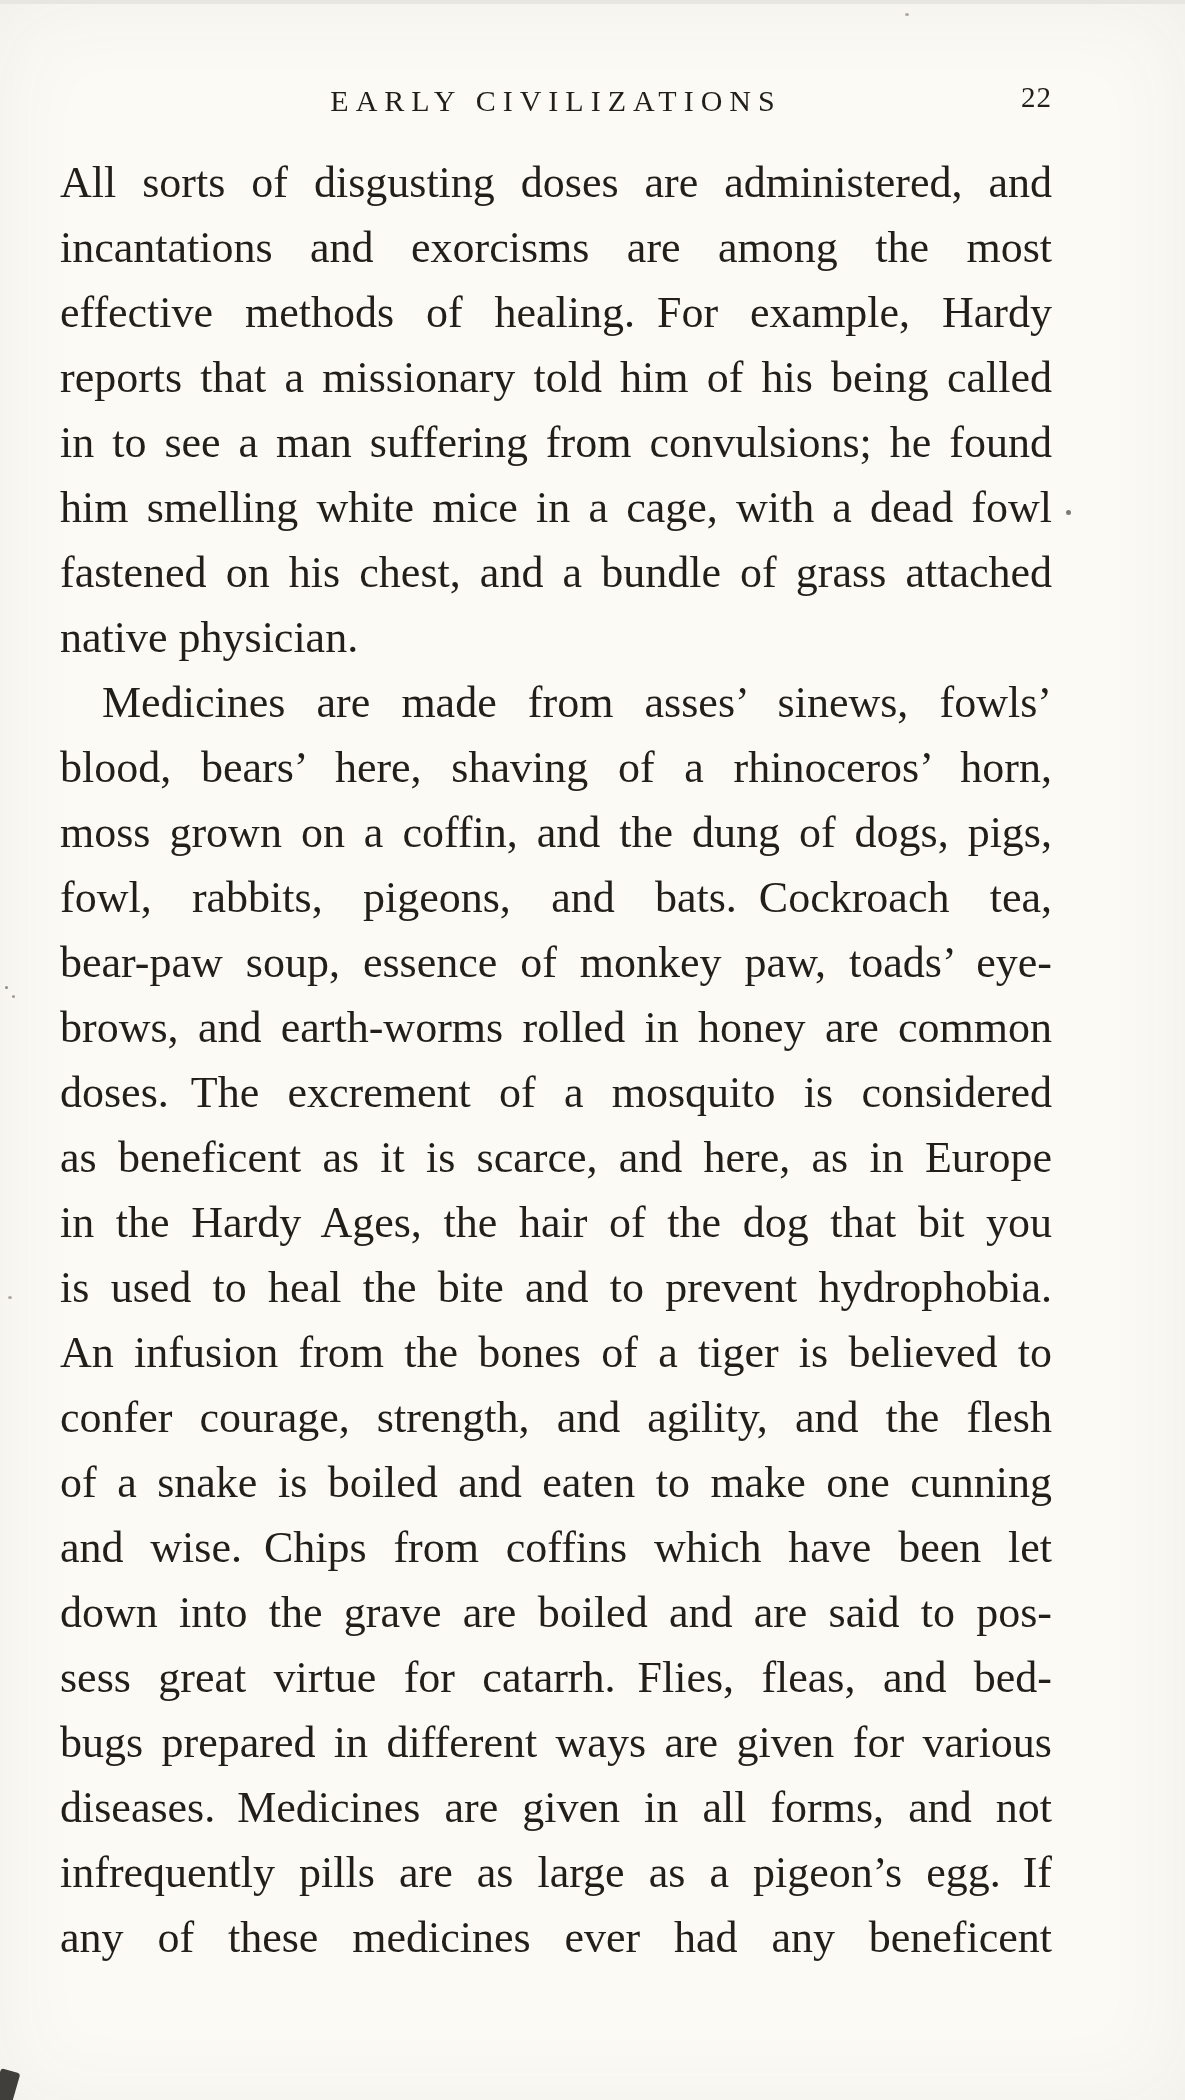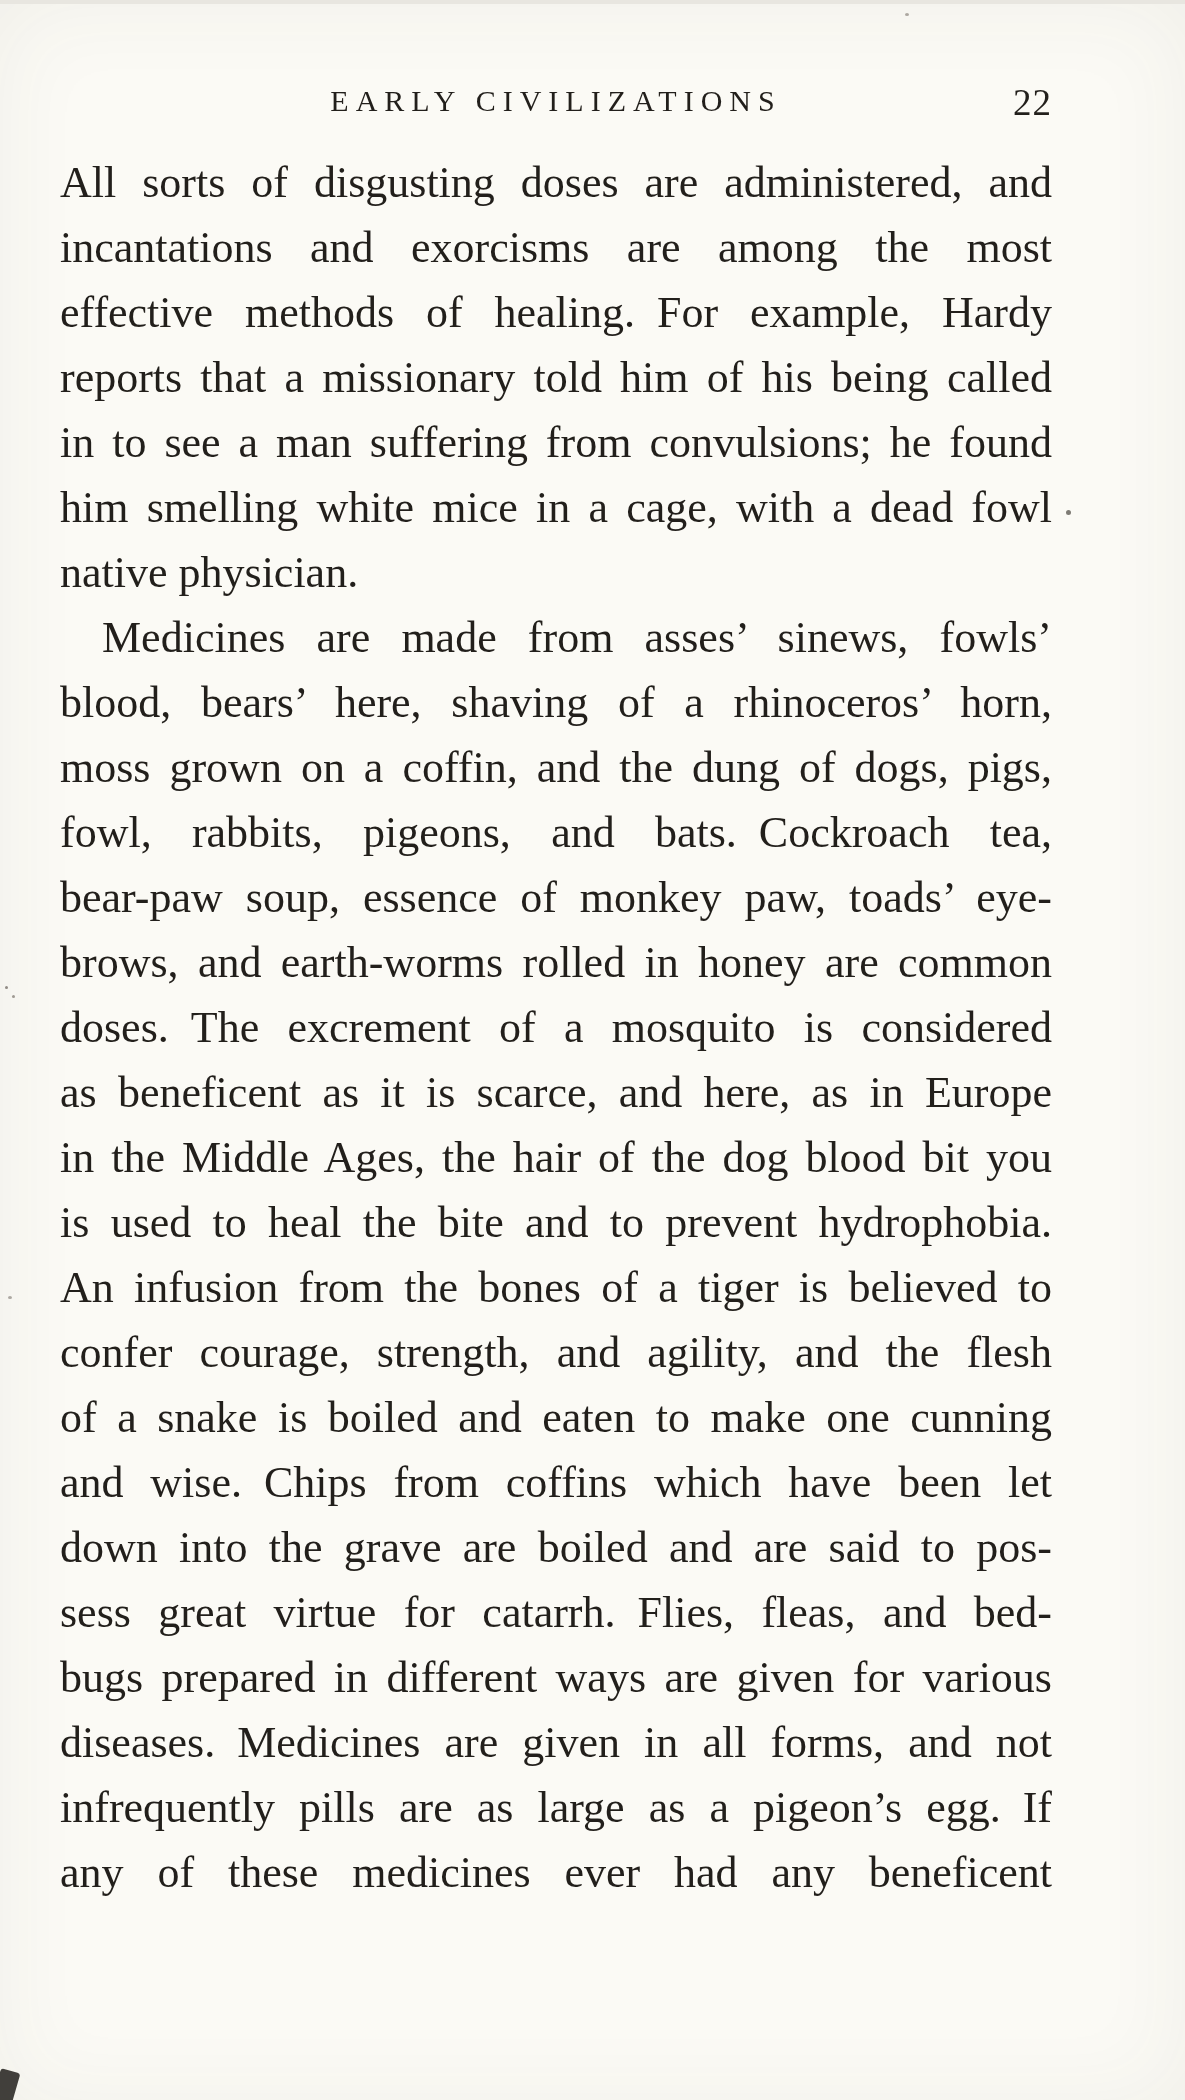--- a/index.html
+++ b/index.html
@@ -26,21 +26,21 @@
     left: 0; right: 0;
     text-align: center;
     font-size: 30px;
     letter-spacing: 7px;
     white-space: nowrap;
   }
   .page-num {
     position: absolute;
     right: 0;
     top: -3px;
-    font-size: 37px;
+    font-size: 29px;
     letter-spacing: 1px;
   }
   .body-text {
     position: absolute;
     left: 60px;
     top: 146px;
     width: 992px;
     font-size: 44px;
     line-height: 65px;
   }
@@ -92,33 +92,34 @@
 
   <div class="body-text">
 
     <div class="para">
       <div class="line">All sorts of disgusting doses are administered, and</div>
       <div class="line">incantations and exorcisms are among the most</div>
       <div class="line">effective methods of healing. For example, Hardy</div>
       <div class="line">reports that a missionary told him of his being called</div>
       <div class="line">in to see a man suffering from convulsions; he found</div>
       <div class="line">him smelling white mice in a cage, with a dead fowl</div>
+      <div class="line">fastened on his chest, and a bundle of grass attached</div>
       <div class="line end">native physician.</div>
     </div>
 
     <div class="para">
       <div class="line indent">Medicines are made from asses’ sinews, fowls’</div>
       <div class="line">blood, bears’ here, shaving of a rhinoceros’ horn,</div>
       <div class="line">moss grown on a coffin, and the dung of dogs, pigs,</div>
       <div class="line">fowl, rabbits, pigeons, and bats. Cockroach tea,</div>
       <div class="line">bear-paw soup, essence of monkey paw, toads’ eye-</div>
       <div class="line">brows, and earth-worms rolled in honey are common</div>
       <div class="line">doses. The excrement of a mosquito is considered</div>
       <div class="line">as beneficent as it is scarce, and here, as in Europe</div>
-      <div class="line">in the Middle Ages, the hair of the dog blood bit you</div>
+      <div class="line">in the Hardy Ages, the hair of the dog that bit you</div>
       <div class="line">is used to heal the bite and to prevent hydrophobia.</div>
       <div class="line">An infusion from the bones of a tiger is believed to</div>
       <div class="line">confer courage, strength, and agility, and the flesh</div>
       <div class="line">of a snake is boiled and eaten to make one cunning</div>
       <div class="line">and wise. Chips from coffins which have been let</div>
       <div class="line">down into the grave are boiled and are said to pos-</div>
       <div class="line">sess great virtue for catarrh. Flies, fleas, and bed-</div>
       <div class="line">bugs prepared in different ways are given for various</div>
       <div class="line">diseases. Medicines are given in all forms, and not</div>
       <div class="line">infrequently pills are as large as a pigeon’s egg. If</div>

